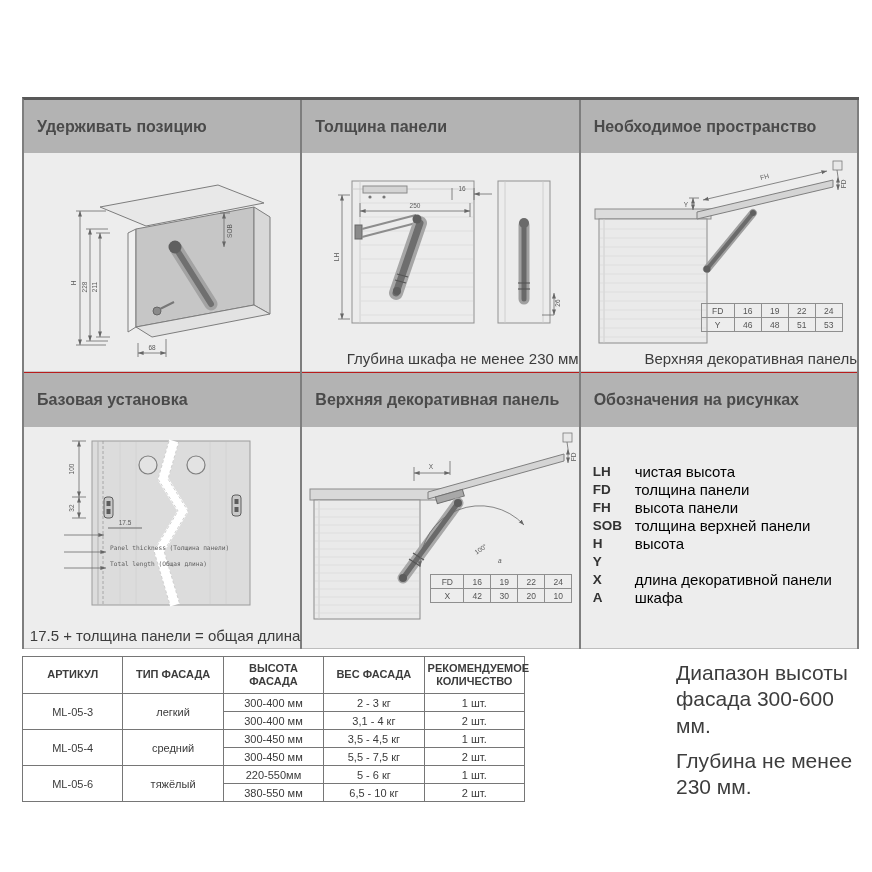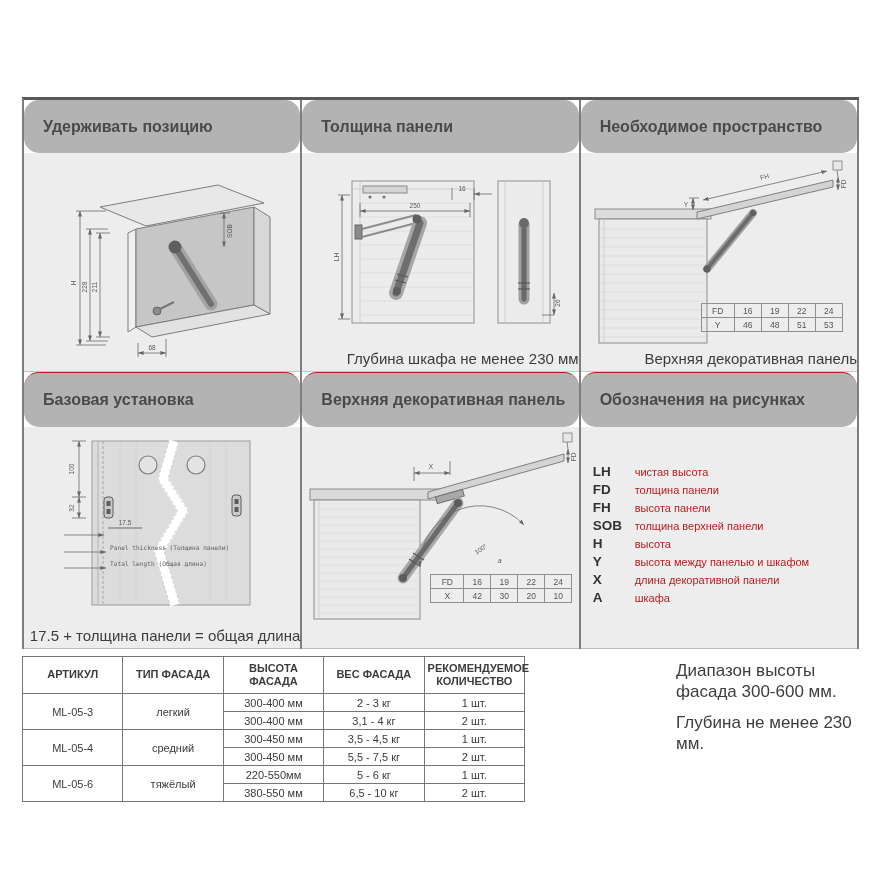--- a/index.html
+++ b/index.html
@@ -3,50 +3,50 @@
 <meta charset="utf-8">
 <style>
   html,body{margin:0;padding:0;background:#fff;}
   #page{position:relative;width:872px;height:872px;background:#ffffff;
         font-family:"Liberation Sans",sans-serif;overflow:hidden;}
   #grid{position:absolute;left:22px;top:97px;width:835px;
         display:grid;grid-template-columns:repeat(3,1fr);
         border-left:2px solid #7e7e7e;border-top:3px solid #585858;}
   .panel{border-right:2px solid #7e7e7e;box-sizing:border-box;}
   .p-header{height:53px;background:#b3b3b3;display:flex;align-items:center;
-            padding-left:19px;box-sizing:border-box;border-radius:15px;}
+            padding-left:13px;box-sizing:border-box;}
   .p-header span{font-size:16px;font-weight:bold;color:#4a4a4a;}
   .row2 .p-header{height:54px;border-top:1px solid #b91c1c;box-sizing:content-box;}
   .p-body{position:relative;background:#ededed;}
   .row1 .p-body{height:218px;border-bottom:1px solid #c6c6c6;box-sizing:content-box;}
   .row2 .p-body{height:221px;border-bottom:1px solid #bdbdbd;box-sizing:content-box;}
   .p-body svg{position:absolute;left:0;top:0;}
   .caption{position:absolute;bottom:4px;left:0;width:100%;text-align:right;
            font-size:15px;color:#3c3c3c;}
   svg text{fill:#5a5a5a;font-size:6.5px;font-family:"Liberation Sans",sans-serif;}
   svg .mono{font-family:"DejaVu Sans Mono",monospace;font-size:6.2px;fill:#5f5f5f;}
   svg .dim{stroke:#6b6b6b;stroke-width:0.8;fill:none;}
   svg .thin{stroke:#c9c9c9;stroke-width:0.8;fill:none;}
   svg .hatch{stroke:#dadada;stroke-width:0.7;}
   .mini{position:absolute;border-collapse:collapse;}
   .mini td{border:1px solid #8f8f8f;font-size:8.5px;color:#555;text-align:center;
            padding:0;width:26px;height:13px;}
   .mini td:first-child{width:32px;}
   .legend-list{padding:36px 6px 0 12px;}
   .lg-row{display:flex;line-height:18px;}
   .lg-key{width:42px;font-size:13.5px;font-weight:bold;color:#333;}
-  .lg-desc{font-size:11px;color:#b91c1c;white-space:nowrap;}
+  .lg-desc{font-size:15px;color:#000000;white-space:nowrap;}
   .spec{position:absolute;left:22px;top:656px;width:503px;border-collapse:collapse;
         table-layout:fixed;}
   .spec th{border:1px solid #767676;font-size:11px;font-weight:bold;color:#3c3c3c;
            height:36px;padding:0 3px;line-height:1.2;background:#fff;}
   .spec td{border:1px solid #767676;font-size:11px;color:#3a3a3a;text-align:center;
            height:17px;padding:0;background:#fff;}
   .notes{position:absolute;left:676px;top:660px;width:190px;}
-  .notes p{margin:0 0 9px 0;font-size:17px;line-height:1.25;color:#3d3d3d;}
+  .notes p{margin:0 0 9px 0;font-size:21px;line-height:1.25;color:#3d3d3d;}
 </style>
 </head>
 <body>
 
 <div id="page">
 
   <div id="grid">
 
     <div class="panel row1">
       <div class="p-header">
@@ -397,21 +397,20 @@
           <div class="lg-row">
             <span class="lg-key">SOB</span>
             <span class="lg-desc">толщина верхней панели</span>
           </div>
           <div class="lg-row">
             <span class="lg-key">H</span>
             <span class="lg-desc">высота</span>
           </div>
           <div class="lg-row">
             <span class="lg-key">Y</span>
-            <span class="lg-desc">высота между панелью и шкафом</span>
           </div>
           <div class="lg-row">
             <span class="lg-key">X</span>
             <span class="lg-desc">длина декоративной панели</span>
           </div>
           <div class="lg-row">
             <span class="lg-key">A</span>
             <span class="lg-desc">шкафа</span>
           </div>
         </div>

